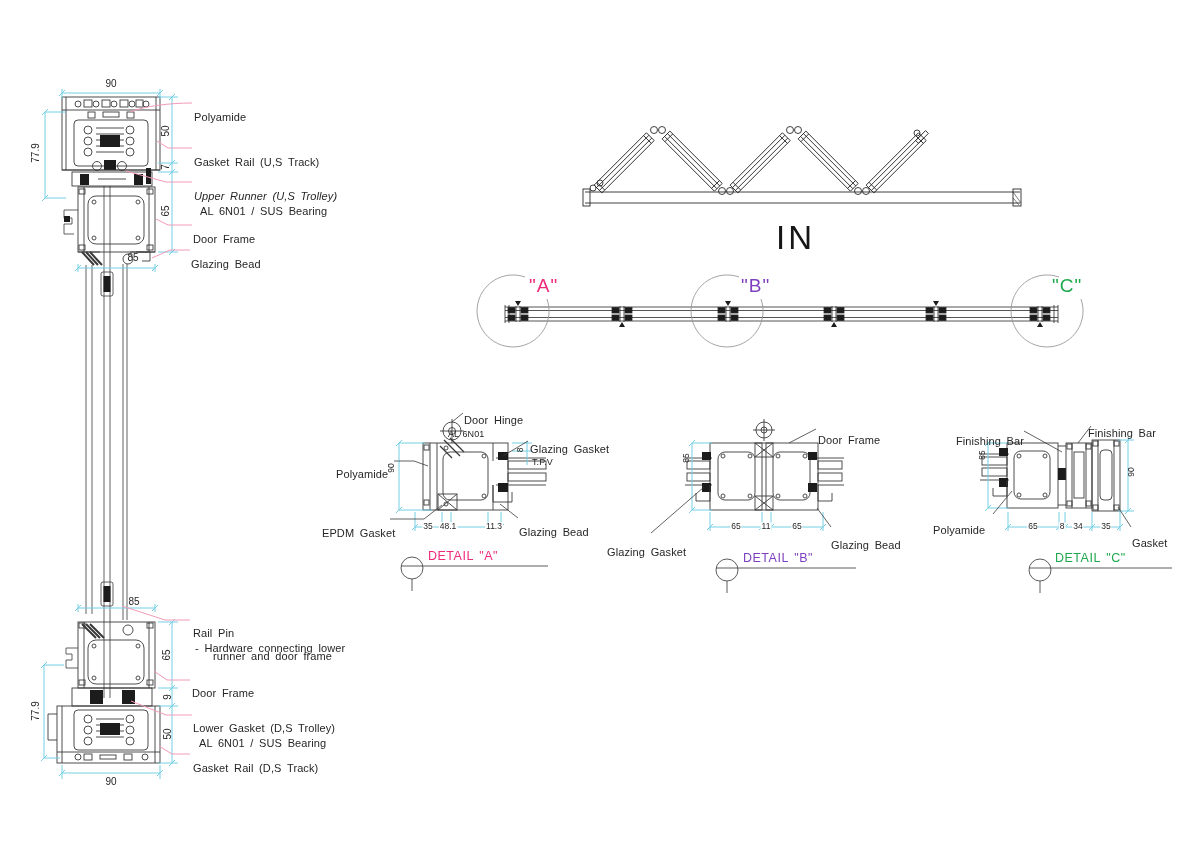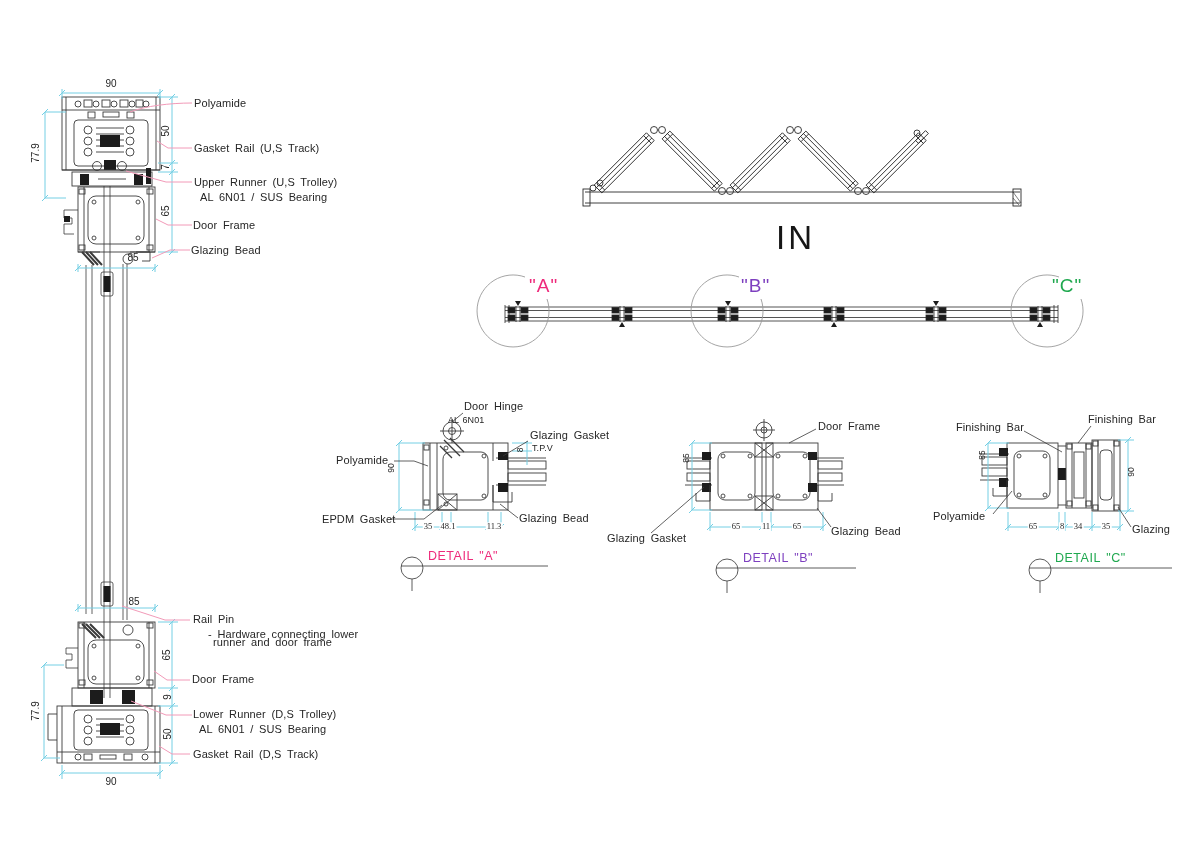--- a/index.html
+++ b/index.html
@@ -1,27 +1,27 @@
 <!DOCTYPE html>
 <html><head>
 <meta charset="utf-8">
 <style>
   html,body{margin:0;padding:0;background:#fff;}
   #canvas{position:relative;width:1180px;height:850px;background:#ffffff;overflow:hidden;
           font-family:"Liberation Sans", sans-serif;}
   #art{position:absolute;left:0;top:0;}
-  .lbl{position:absolute;font-size:11px;color:#262626;white-space:nowrap;letter-spacing:.1px;word-spacing:2.5px;line-height:1.15;}
+  .lbl{position:absolute;font-size:11px;color:#262626;white-space:nowrap;letter-spacing:.1px;word-spacing:2.5px;line-height:1.15;margin-top:14px;}
   .sub{font-size:9px;word-spacing:1px;}
   .dim{position:absolute;font-size:10px;color:#262626;white-space:nowrap;line-height:1;}
   .cx{transform:translateX(-50%);}
   .rot{position:absolute;font-size:10px;color:#262626;white-space:nowrap;line-height:1;
        transform:translate(-50%,-50%) rotate(-90deg);}
   .rots{font-size:8.5px;}
   .dimc{position:absolute;font-size:8.5px;color:#262626;background:#fff;padding:0 1px;line-height:1.1;
-        transform:translate(-50%,-50%);white-space:nowrap;font-family:Liberation Serif, serif;}
+        transform:translate(-50%,-50%);white-space:nowrap;}
   .ref{position:absolute;font-size:19px;letter-spacing:1px;line-height:1;white-space:nowrap;}
   .dtitle{position:absolute;font-size:12.5px;letter-spacing:.5px;word-spacing:2px;line-height:1;white-space:nowrap;}
   .big{position:absolute;font-size:33px;letter-spacing:3px;color:#161616;line-height:1;}
 </style>
 </head>
 <body>
 
 <div id="canvas">
 
 <svg id="art" width="1180" height="850" viewBox="0 0 1180 850">
@@ -435,35 +435,35 @@
     <line x1="1040" y1="581" x2="1040" y2="593"></line>
   </g>
 </svg>
 
 <span class="dim cx" style="left:111px;top:79px;">90</span>
 <span class="rot" style="left:36px;top:153px;">77.9</span>
 <span class="lbl" style="left:194px;top:97px;">Polyamide</span>
 <span class="rot" style="left:166px;top:131px;">50</span>
 <span class="lbl" style="left:194px;top:142px;">Gasket Rail (U,S Track)</span>
 <span class="rot" style="left:166px;top:167px;">7</span>
-<span class="lbl" style="left:194px;top:176px;">Upper Runner (U,S Trolley)</span>
+<span class="lbl" style="left:194px;top:176px;font-style:italic;">Upper Runner (U,S Trolley)</span>
 <span class="lbl" style="left:200px;top:191px;">AL 6N01 / SUS Bearing</span>
 <span class="rot" style="left:166px;top:211px;">65</span>
 <span class="lbl" style="left:193px;top:219px;">Door Frame</span>
 <span class="lbl" style="left:191px;top:244px;">Glazing Bead</span>
 <span class="dim cx" style="left:133px;top:253px;">85</span>
 
 <span class="dim cx" style="left:134px;top:597px;">85</span>
 <span class="lbl" style="left:193px;top:613px;">Rail Pin</span>
-<span class="lbl" style="left:208px;top:628px;">- Hardware connecting lower</span>
+<span class="lbl" style="left:195px;top:628px;">- Hardware connecting lower</span>
 <span class="lbl" style="left:213px;top:636px;">runner and door frame</span>
 <span class="rot" style="left:167px;top:655px;">65</span>
 <span class="lbl" style="left:192px;top:673px;">Door Frame</span>
 <span class="rot" style="left:168px;top:697px;">9</span>
-<span class="lbl" style="left:193px;top:708px;">Lower Runner (D,S Trolley)</span>
+<span class="lbl" style="left:193px;top:708px;">Lower Gasket (D,S Trolley)</span>
 <span class="lbl" style="left:199px;top:723px;">AL 6N01 / SUS Bearing</span>
 <span class="rot" style="left:168px;top:734px;">50</span>
 <span class="lbl" style="left:193px;top:748px;">Gasket Rail (D,S Track)</span>
 <span class="dim cx" style="left:111px;top:777px;">90</span>
 <span class="rot" style="left:36px;top:711px;">77.9</span>
 
 <span class="big" style="left:776px;top:221px;">IN</span>
 <span class="ref" style="left:529px;top:276px;color:#ee2a7b;">"A"</span>
 <span class="ref" style="left:741px;top:276px;color:#7d3fbf;">"B"</span>
 <span class="ref" style="left:1052px;top:276px;color:#1fa84f;">"C"</span>
@@ -488,21 +488,21 @@
 <span class="lbl" style="left:831px;top:525px;">Glazing Bead</span>
 <span class="rot rots" style="left:686px;top:458px;">85</span>
 <span class="dimc" style="left:736px;top:527px;">65</span>
 <span class="dimc" style="left:766px;top:527px;">11</span>
 <span class="dimc" style="left:797px;top:527px;">65</span>
 <span class="dtitle" style="left:743px;top:552px;color:#7d3fbf;">DETAIL "B"</span>
 
 <span class="lbl" style="left:956px;top:421px;">Finishing Bar</span>
 <span class="lbl" style="left:1088px;top:413px;">Finishing Bar</span>
 <span class="lbl" style="left:933px;top:510px;">Polyamide</span>
-<span class="lbl" style="left:1132px;top:523px;">Glazing</span>
+<span class="lbl" style="left:1132px;top:523px;">Gasket</span>
 <span class="rot rots" style="left:982px;top:455px;">85</span>
 <span class="rot rots" style="left:1131px;top:472px;">90</span>
 <span class="dimc" style="left:1033px;top:527px;">65</span>
 <span class="dimc" style="left:1062px;top:527px;">8</span>
 <span class="dimc" style="left:1078px;top:527px;">34</span>
 <span class="dimc" style="left:1106px;top:527px;">35</span>
 <span class="dtitle" style="left:1055px;top:552px;color:#1fa84f;">DETAIL "C"</span>
 
 </div>
 

